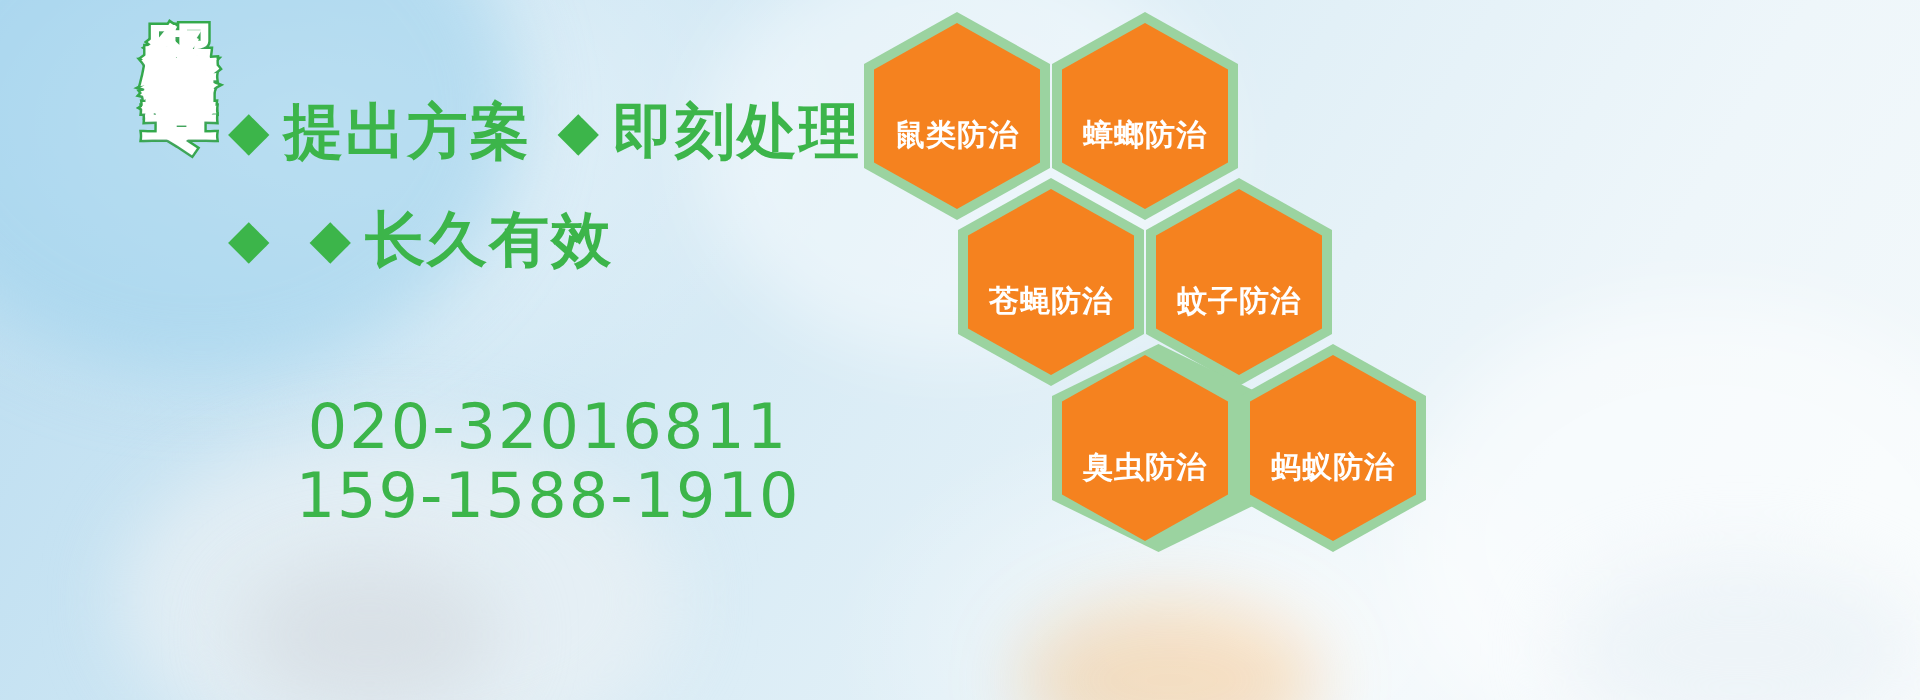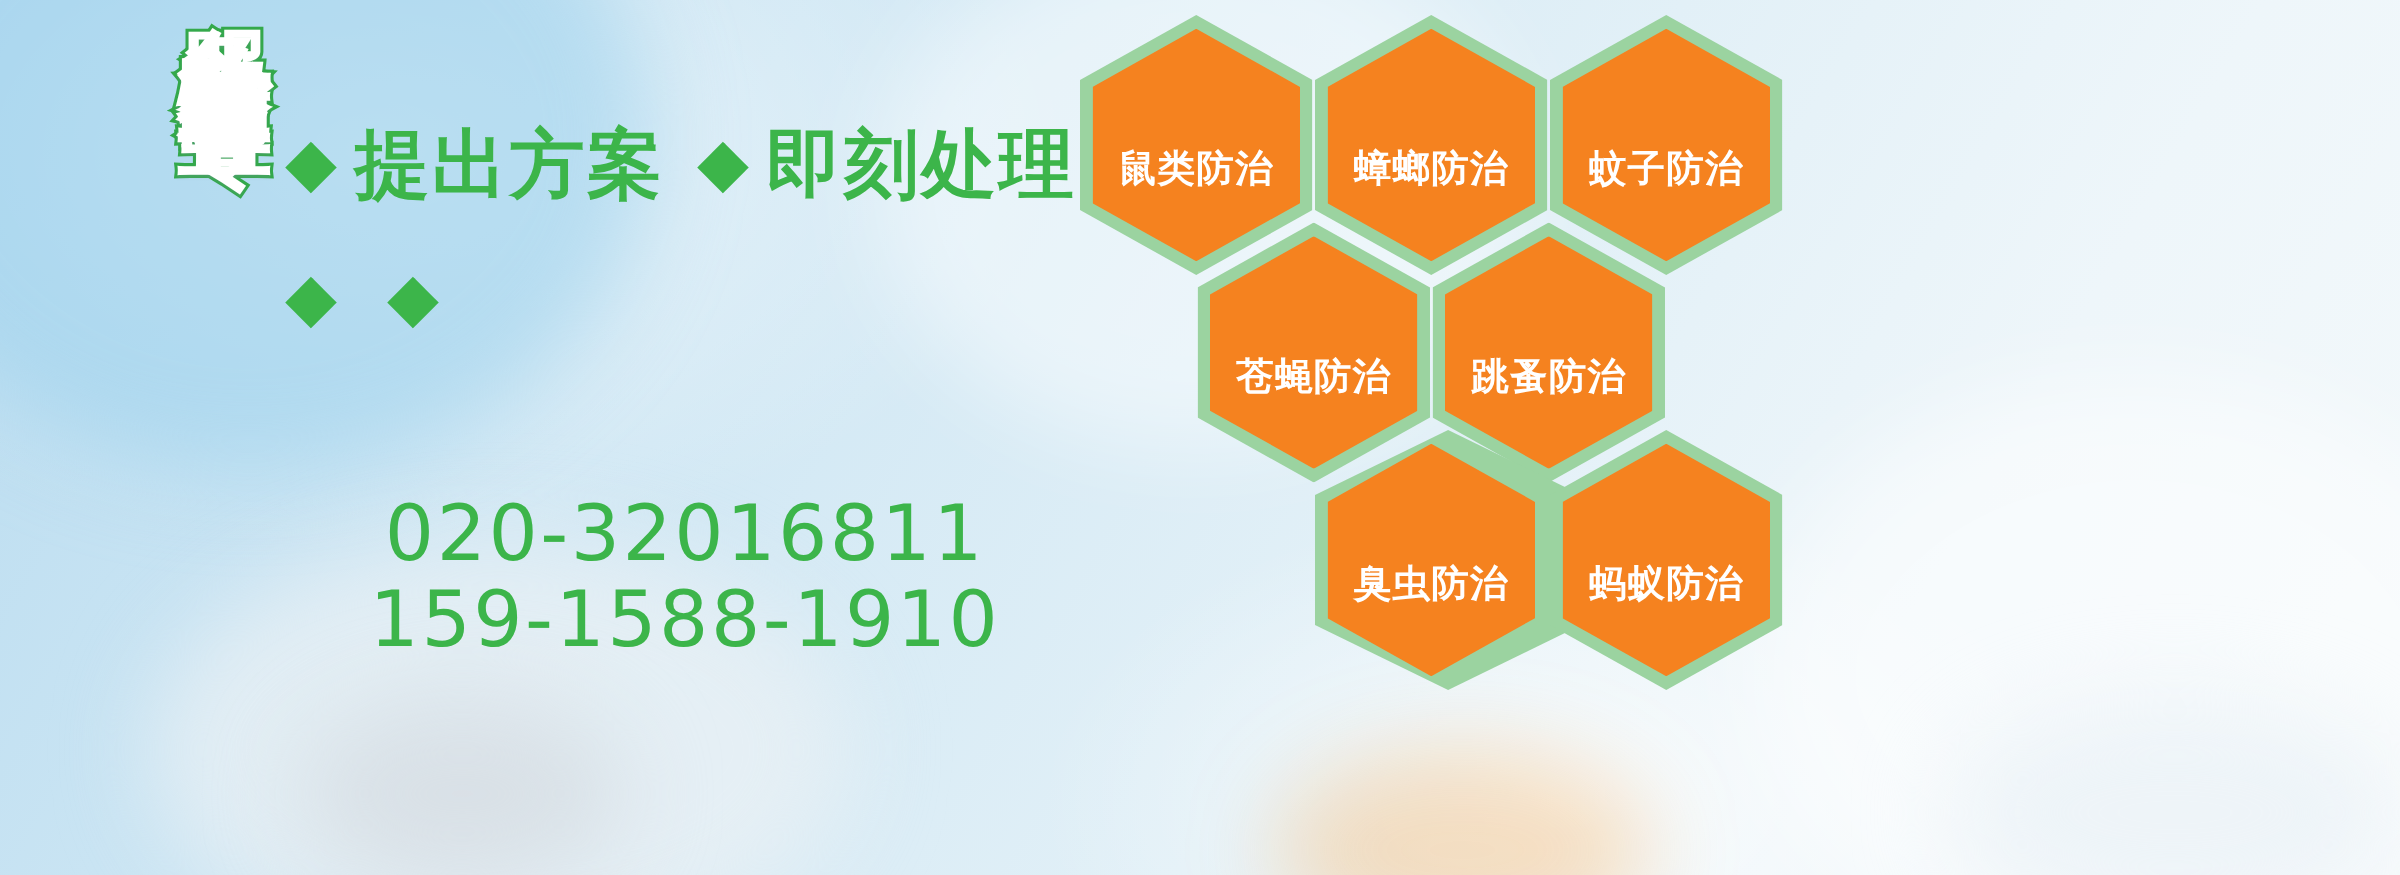--- a/index.html
+++ b/index.html
@@ -129,20 +129,21 @@
       </div>
     </div>
 
     <div class="frow">
       <div class="fitem">
         <span class="dia">◆</span>
       </div>
       <div class="fgap"></div>
       <div class="fitem">
         <span class="dia">◆</span>
+        <span class="ftxt">长久有效</span>
       </div>
     </div>
 
   </div>
 
   <div class="contact">
     <div class="cnum">020-32016811</div>
     <div class="cnum">159-1588-1910</div>
   </div>
 
@@ -153,35 +154,30 @@
         <span class="hlabel">鼠类防治</span>
       </div>
     </div>
 
     <div class="hex hex-1">
       <div class="inner">
         <span class="hlabel">蟑螂防治</span>
       </div>
     </div>
 
-    <div class="hex hex-2">
-      <div class="inner">
-        <span class="hlabel">蚊子防治</span>
-      </div>
-    </div>
 
     <div class="hex hex-3">
       <div class="inner">
         <span class="hlabel">苍蝇防治</span>
       </div>
     </div>
 
     <div class="hex hex-4">
       <div class="inner">
-        <span class="hlabel">跳蚤防治</span>
+        <span class="hlabel">蚊子防治</span>
       </div>
     </div>
 
 
     <div class="hex hex-6">
       <div class="inner">
         <span class="hlabel">臭虫防治</span>
       </div>
     </div>
 

